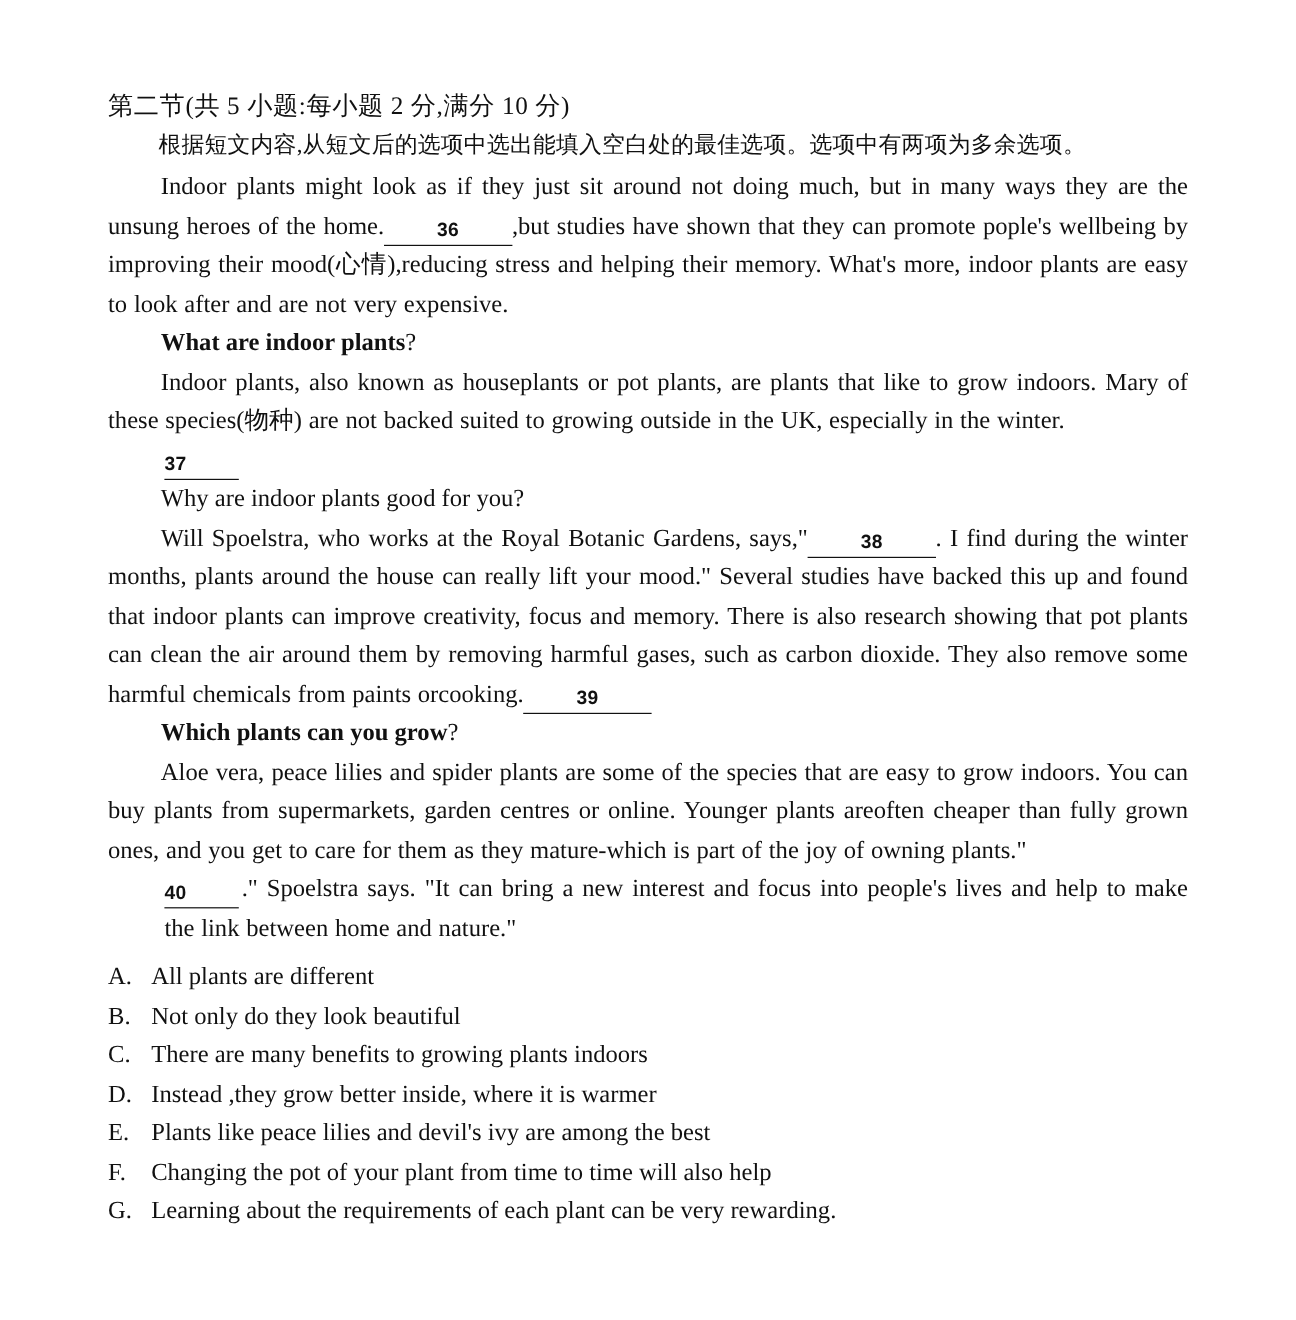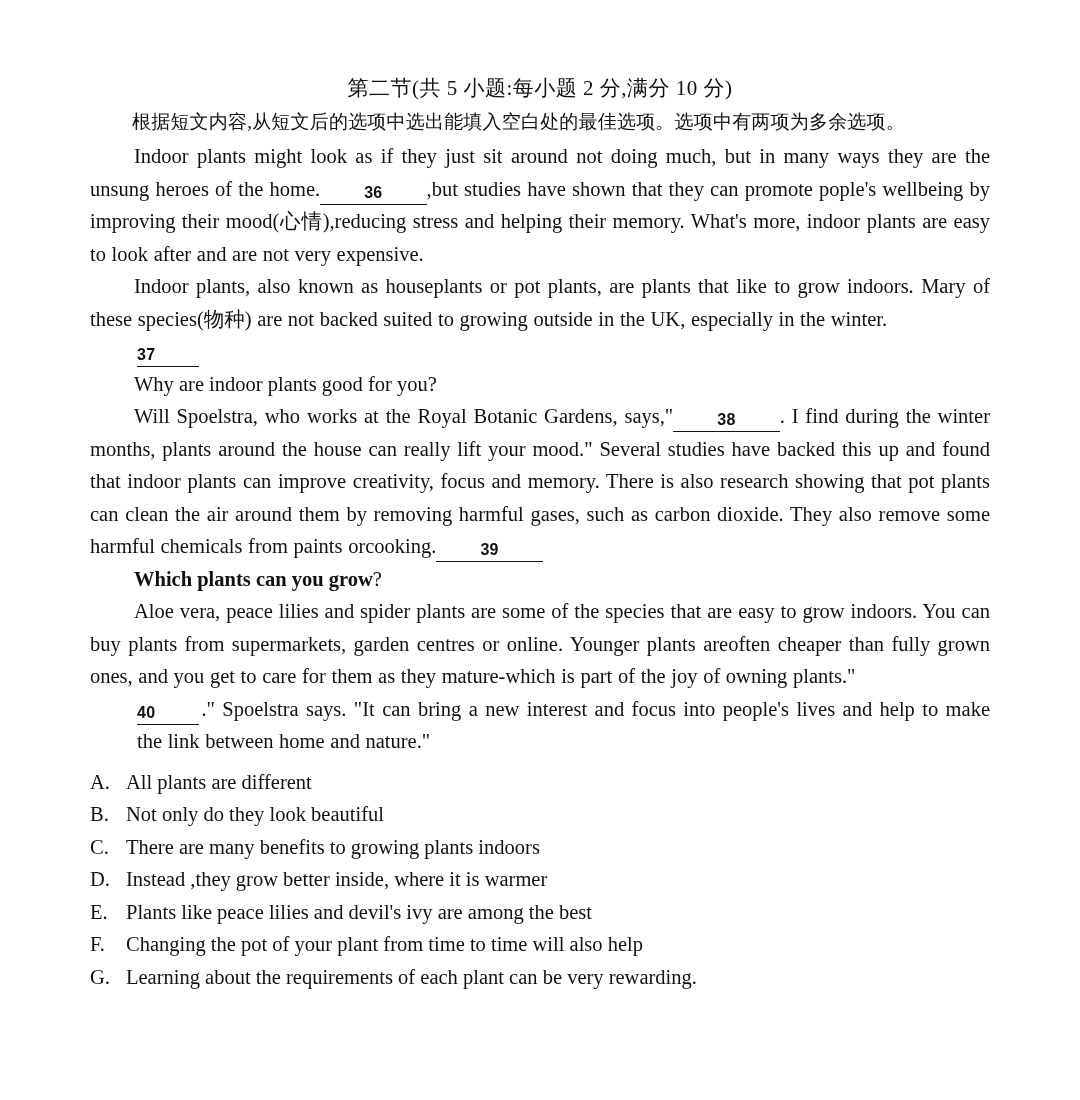--- a/index.html
+++ b/index.html
@@ -28,21 +28,20 @@
   }
 
   
   .section-head {
     font-family: "Liberation Serif", "DejaVu Serif", serif;
     font-size: 21px;
     line-height: 32px;
     letter-spacing: 0.5px;
     margin: 0 0 1px 0;
     white-space: nowrap;
-    text-align: center;
   }
   .section-instruction {
     font-family: "Liberation Serif", "DejaVu Serif", serif;
     font-size: 19px;
     line-height: 33px;
     letter-spacing: 0.2px;
     margin: 0 0 2px 0;
     text-indent: 42px;
     white-space: nowrap;
   }
@@ -125,20 +124,21 @@
 
 <div class="page">
   <div class="content">
 
     <div class="section-head">第二节(共 5 小题:每小题 2 分,满分 10 分)</div>
 
     <div class="section-instruction">根据短文内容,从短文后的选项中选出能填入空白处的最佳选项。选项中有两项为多余选项。</div>
 
     <p class="para"><span>Indoor plants might look as if they just sit around not doing much, but in many ways they are the unsung heroes of the home.</span><span class="blank">36</span><span>,but studies have shown that they can promote pople's wellbeing by improving their mood(心情),reducing stress and helping their memory. What's more, indoor plants are easy to look after and are not very expensive.</span></p>
 
+    <p class="subhead"><span class="b">What are indoor plants</span><span>?</span></p>
 
     <p class="para"><span>Indoor plants, also known as houseplants or pot plants, are plants that like to grow indoors. Mary of these species(物种) are not backed suited to growing outside in the UK, especially in the winter.</span></p>
 
     <p class="para noindent"><span class="blank lead">37</span></p>
 
     <p class="subhead plain"><span>Why are indoor plants good for you?</span></p>
 
     <p class="para"><span>Will Spoelstra, who works at the Royal Botanic Gardens, says,"</span><span class="blank">38</span><span>. I find during the winter months, plants around the house can really lift your mood." Several studies have backed this up and found that indoor plants can improve creativity, focus and memory. There is also research showing that pot plants can clean the air around them by removing harmful gases, such as carbon dioxide. They also remove some harmful chemicals from paints orcooking.</span><span class="blank">39</span></p>
 
     <p class="subhead"><span class="b">Which plants can you grow</span><span>?</span></p>

